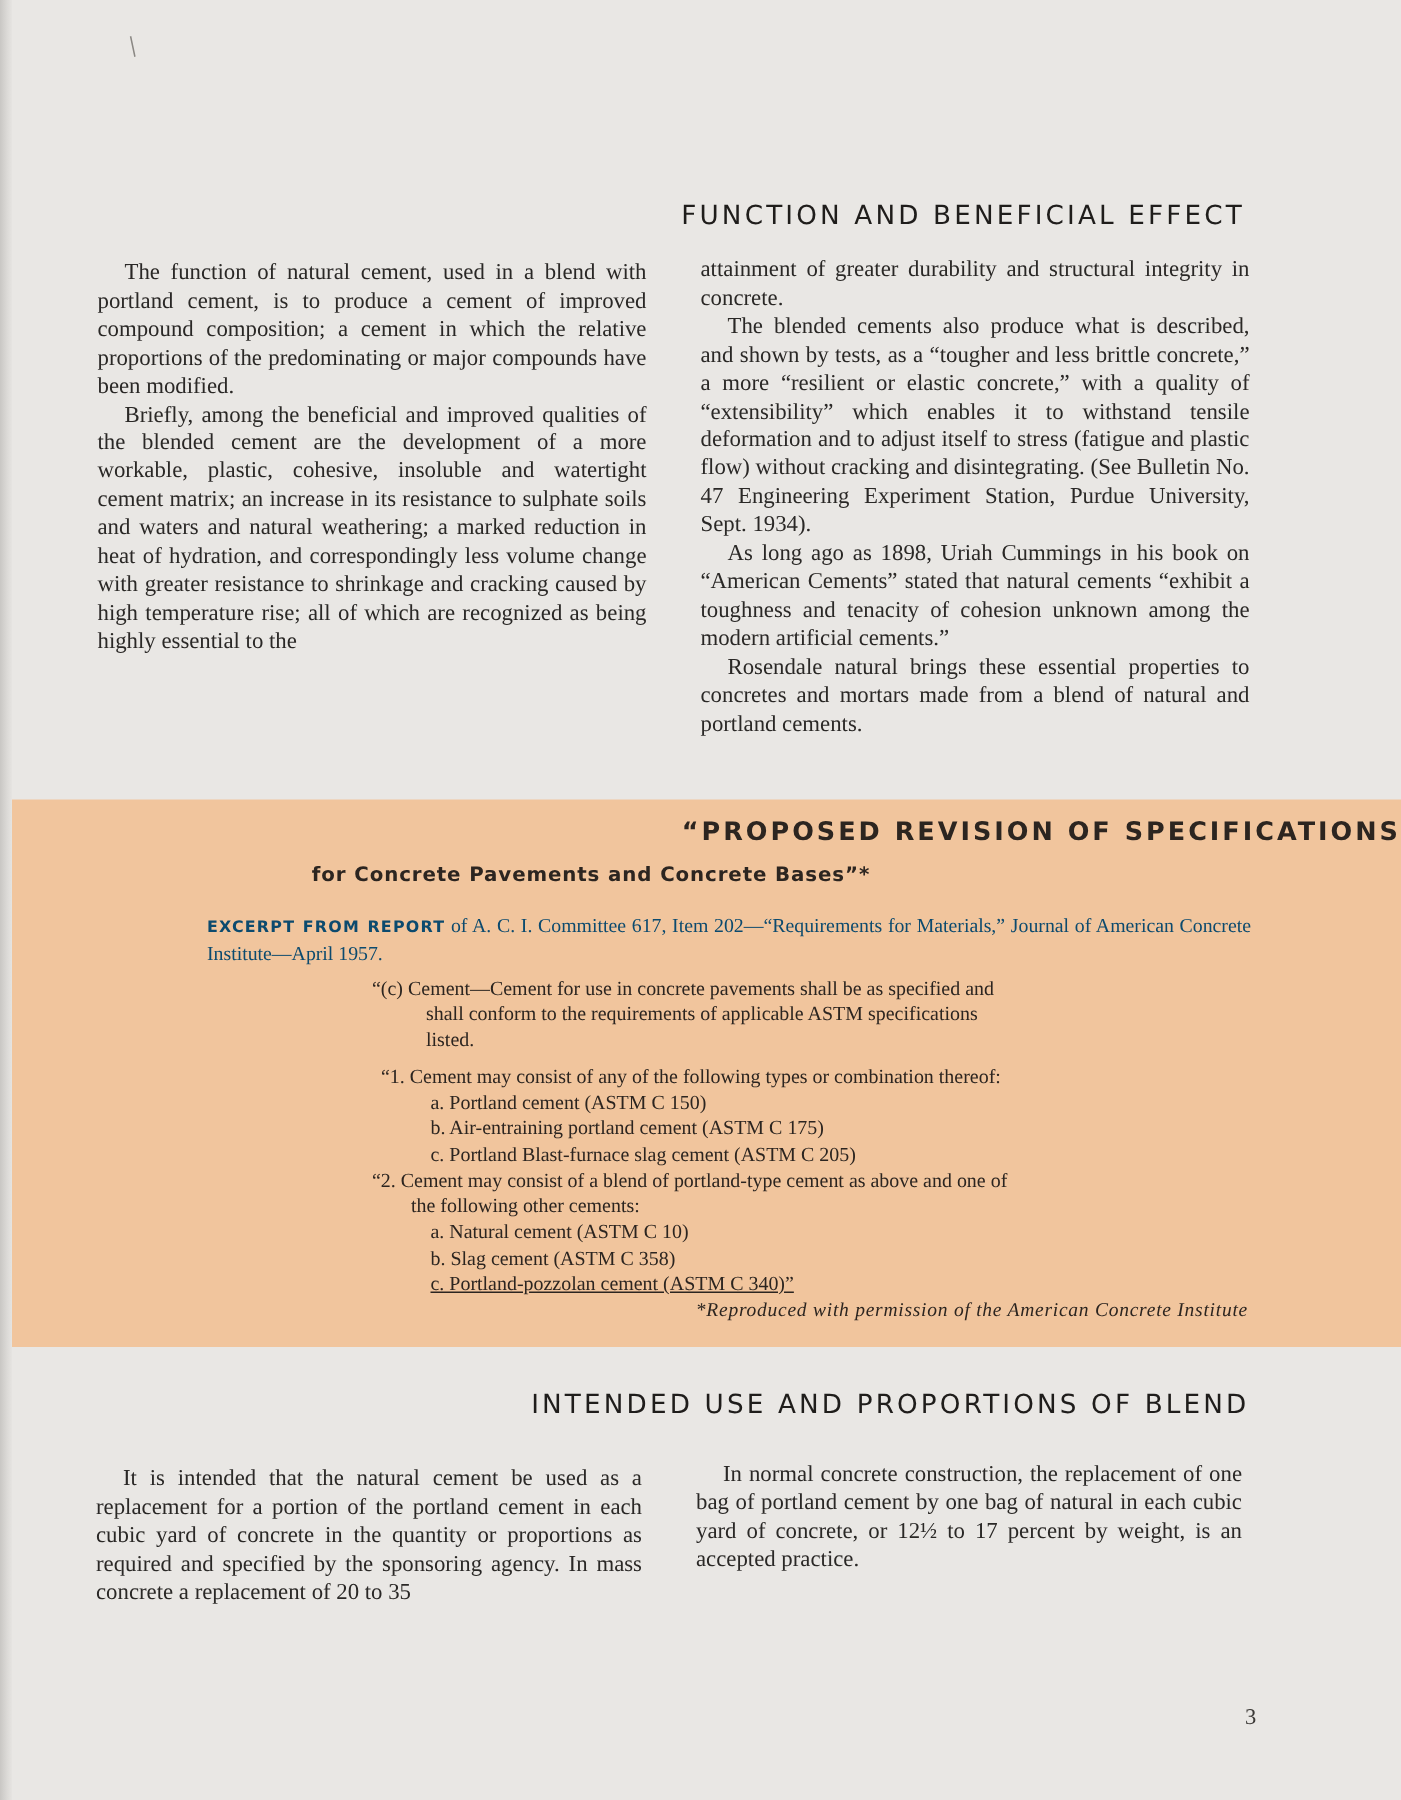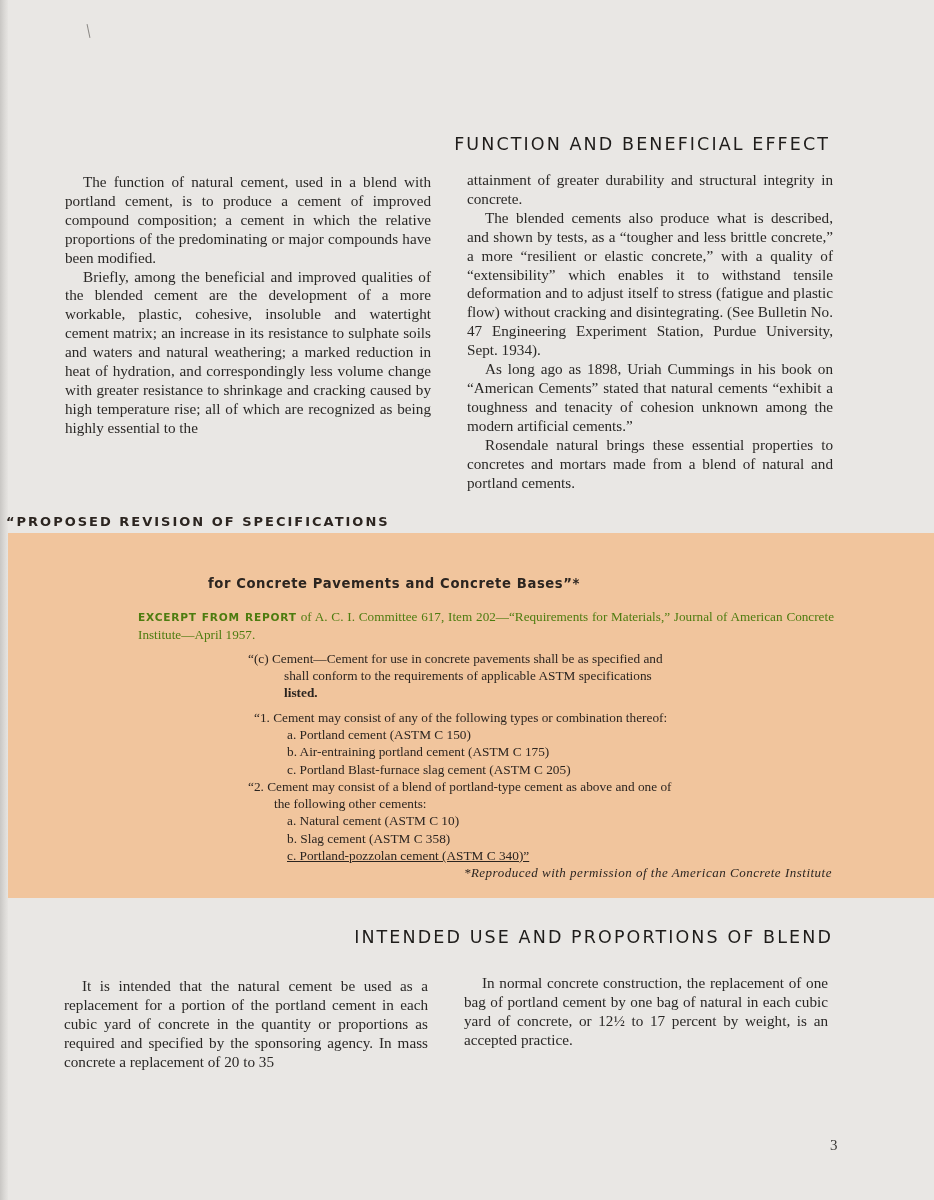--- a/index.html
+++ b/index.html
@@ -25,35 +25,35 @@
     font-size: 15.2px; line-height: 18.9px; text-align: justify;
     text-align-last: left;
   }
   .col p { margin: 0; text-indent: 18px; }
   .col p.cont { text-indent: 0; }
   .band {
     position: absolute; left: 8px; top: 533px; width: 926px; height: 365px;
     background: #f1c59d;
   }
   .band-title {
-    position: absolute; left: 0; width: 934px; top: 514px; text-align: left;
+    position: absolute; left: 0; width: 934px; top: 545px; text-align: right;
     font-family: "DejaVu Sans", "Liberation Sans", sans-serif;
-    font-weight: bold; font-size: 13px; letter-spacing: 2px; color: #2c2520;
+    font-weight: bold; font-size: 17px; letter-spacing: 2px; color: #2c2520;
     padding-left: 6px; box-sizing: border-box;
   }
   .band-sub {
     position: absolute; left: 0; width: 782px; top: 576px; text-align: center;
     font-family: "DejaVu Sans", "Liberation Sans", sans-serif;
     font-weight: bold; font-size: 13.2px; letter-spacing: 0.6px; color: #2c2520;
     padding-left: 6px; box-sizing: border-box;
   }
   .excerpt {
     position: absolute; left: 138px; top: 608px; width: 696px;
     font-family: "Liberation Serif", serif; font-size: 13.2px; line-height: 18px;
-    color: #4d7c0f; text-align: justify; text-align-last: left;
+    color: #0c4a6e; text-align: justify; text-align-last: left;
   }
   .excerpt .lead {
     font-family: "DejaVu Sans", "Liberation Sans", sans-serif; font-weight: bold;
     font-size: 10.6px; letter-spacing: 0.8px;
   }
   .quote {
     position: absolute; font-size: 13.3px; line-height: 17.2px; color: #2c2520;
   }
   .quote .row { white-space: nowrap; }
   .credit {
@@ -86,21 +86,21 @@
 <div class="band-title">“PROPOSED REVISION OF SPECIFICATIONS</div>
 <div class="band-sub">for Concrete Pavements and Concrete Bases”*</div>
 
 <div class="excerpt">
   <span class="lead">EXCERPT FROM REPORT</span><span> of A. C. I. Committee 617, Item 202—“Requirements for Materials,” Journal of American Concrete Institute—April 1957.</span>
 </div>
 
 <div class="quote" style="left:248px; top:650px;">
   <div class="row">“(c) Cement—Cement for use in concrete pavements shall be as specified and</div>
   <div class="row" style="padding-left:36px;">shall conform to the requirements of applicable ASTM specifications</div>
-  <div class="row" style="padding-left:36px;font-weight:bold;">listed.</div>
+  <div class="row" style="padding-left:36px;">listed.</div>
 </div>
 
 <div class="quote" style="left:254px; top:709px;">
   <div class="row">“1. Cement may consist of any of the following types or combination thereof:</div>
   <div class="row" style="padding-left:33px;">a. Portland cement (ASTM C 150)</div>
   <div class="row" style="padding-left:33px;">b. Air-entraining portland cement (ASTM C 175)</div>
   <div class="row" style="padding-left:33px;">c. Portland Blast-furnace slag cement (ASTM C 205)</div>
 </div>
 
 <div class="quote" style="left:248px; top:778px;">

